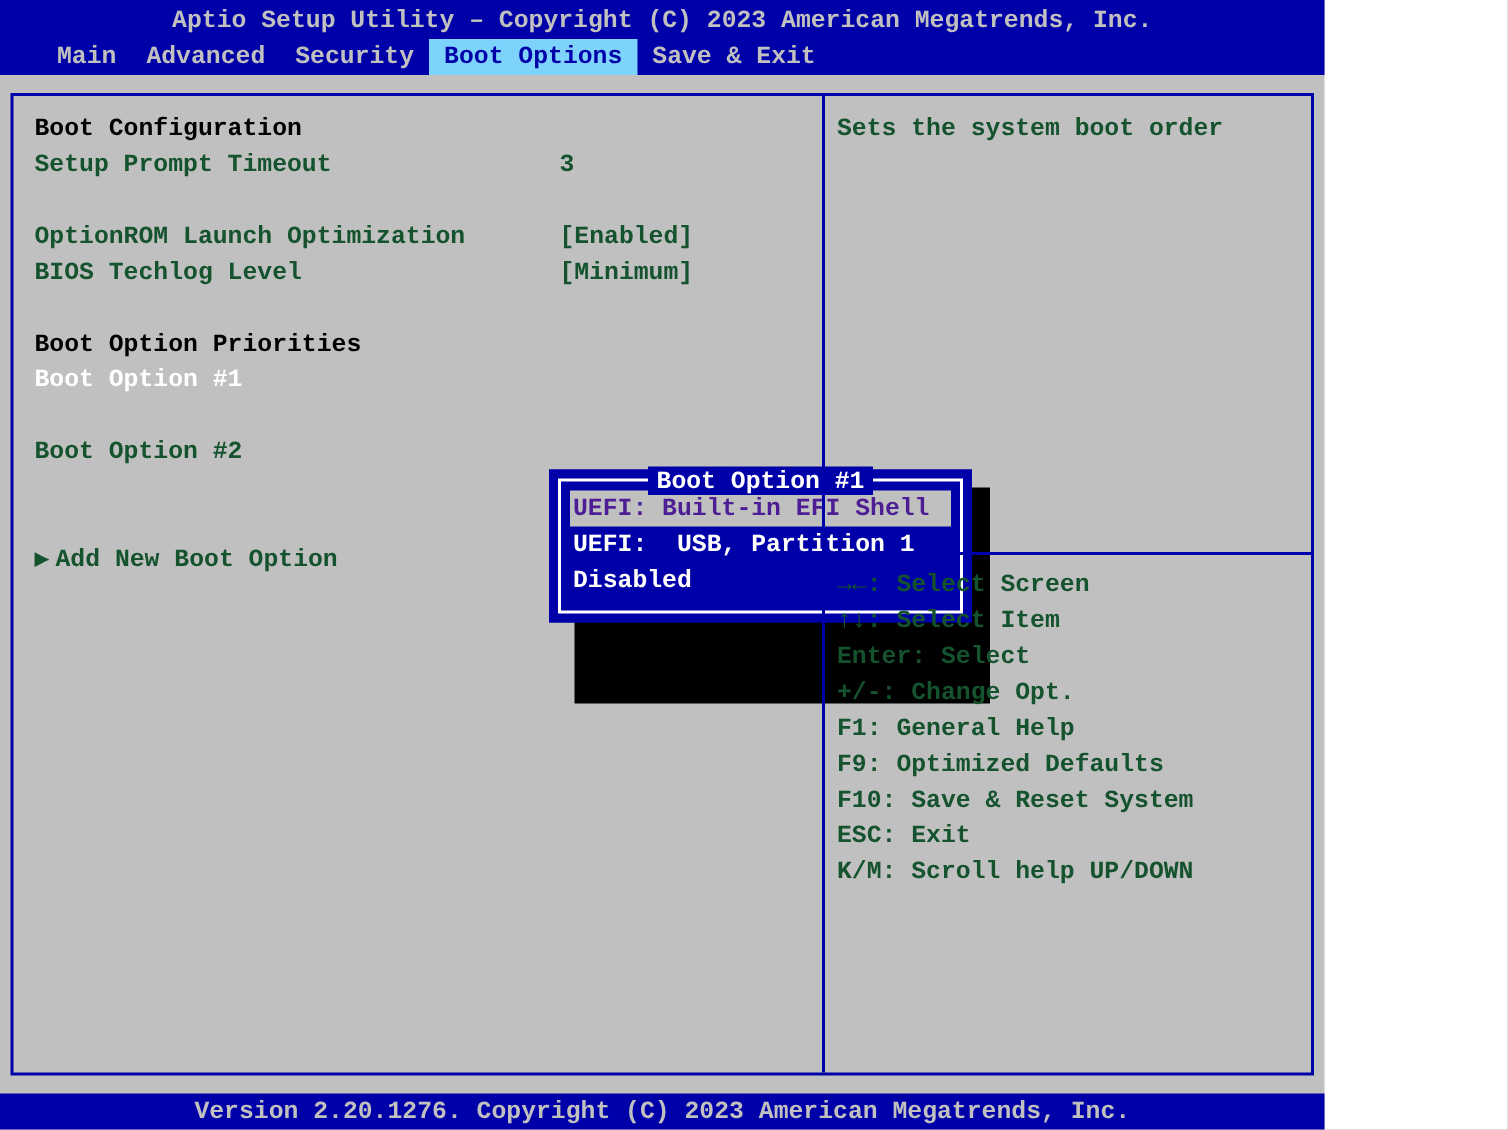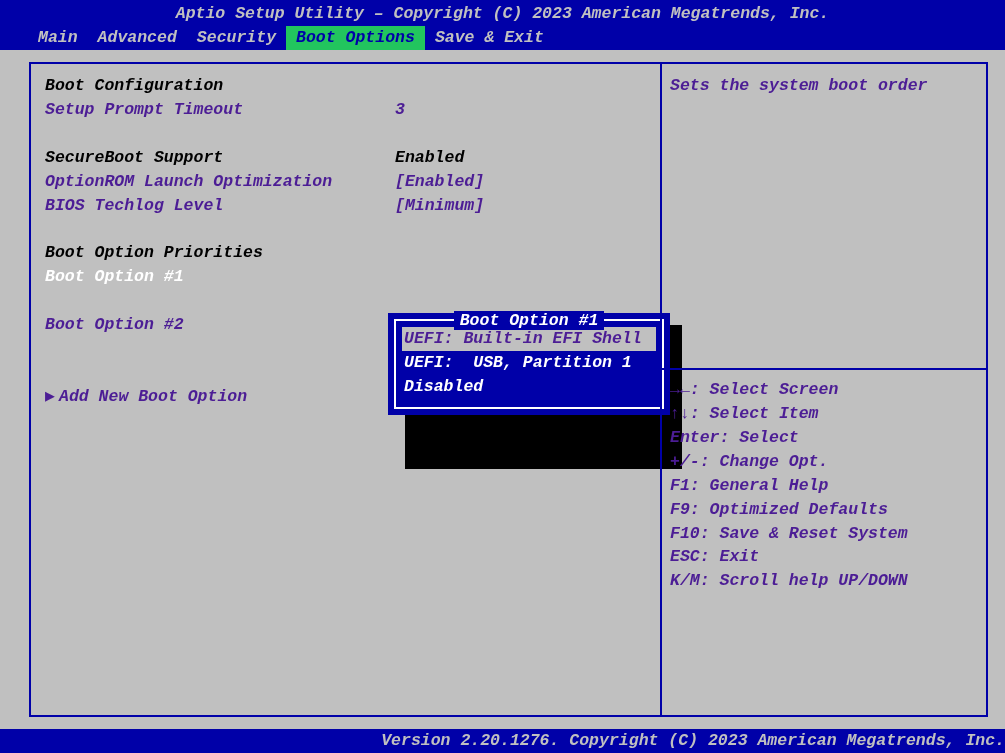--- a/index.html
+++ b/index.html
@@ -6,26 +6,25 @@
   body {
     margin: 0;
     padding: 0;
     background: #fff;
     font-family: "Courier New", Courier, monospace;
     font-size: 16.5px;
     line-height: 1.45;
     font-weight: bold;
   }
   .screen {
-    width: 1005px;
+    width: 883px;
     height: 753px;
     margin: 0;
     background: #c0c0c0;
     position: relative;
-    font-style: italic;
   }
   .header {
     background: #0000a8;
     color: #c0c0c0;
     text-align: center;
     padding: 2px 0 0 0;
     height: 26px;
   }
   .tabs {
     background: #0000a8;
@@ -33,28 +32,27 @@
     display: flex;
     gap: 0;
     padding-left: 28px;
     height: 24px;
     align-items: center;
   }
   .tab {
     padding: 0 10px;
   }
   .tab.active {
-    background: #22c55e;
+    background: #7dd3fc;
     color: #0000a8;
   }
   .body {
     position: relative;
     height: 679px;
-    padding: 12px 17px 0 7px;
-    margin-left: 22px;
+    padding: 12px 7px 0 7px;
   }
   .panels {
     display: flex;
     height: 655px;
     border: 2px solid #0000a8;
     background: #c0c0c0;
   }
   .left {
     flex: 1;
     padding: 10px 14px;
@@ -62,32 +60,32 @@
   }
   .right {
     width: 326px;
     border-left: 2px solid #0000a8;
     padding: 10px 8px 10px 8px;
     position: relative;
   }
   .row { white-space: pre; }
   .lbl { display:inline-block; width: 350px; vertical-align: top; }
   .val { display:inline-block; }
-  .blue { color: #4c1d95; }
+  .blue { color: #14532d; }
   .black { color: #000; }
   .white { color: #fff; }
   .help-sep {
     border-top: 2px solid #0000a8;
     margin: 0 -8px 8px -8px;
   }
   .right-top { height: 294px; }
   .footer {
     background: #0000a8;
     color: #c0c0c0;
-    text-align: right;
+    text-align: center;
     height: 24px;
     line-height: 24px;
     position: absolute;
     left:0; right:0; bottom:0;
   }
   .tri { display:inline-block; width:14px; }
   
   .popup-shadow {
     position: absolute;
     left: 374px;
@@ -148,21 +146,20 @@
     <span class="tab">Save &amp; Exit</span>
   </div>
 
   <div class="body">
     <div class="panels">
 
       <div class="left">
         <div class="row black"><span>Boot Configuration</span></div>
         <div class="row blue"><span class="lbl">Setup Prompt Timeout</span><span class="val">3</span></div>
         <div class="row">&nbsp;</div>
-        <div class="row black"><span class="lbl">SecureBoot Support</span><span class="val">Enabled</span></div>
         <div class="row blue"><span class="lbl">OptionROM Launch Optimization</span><span class="val">[Enabled]</span></div>
         <div class="row blue"><span class="lbl">BIOS Techlog Level</span><span class="val">[Minimum]</span></div>
         <div class="row">&nbsp;</div>
         <div class="row black"><span>Boot Option Priorities</span></div>
         <div class="row white"><span class="lbl">Boot Option #1</span></div>
         <div class="row">&nbsp;</div>
         <div class="row blue"><span class="lbl">Boot Option #2</span></div>
         <div class="row">&nbsp;</div>
         <div class="row">&nbsp;</div>
         <div class="row blue"><span class="tri">▶</span><span>Add New Boot Option</span></div>

